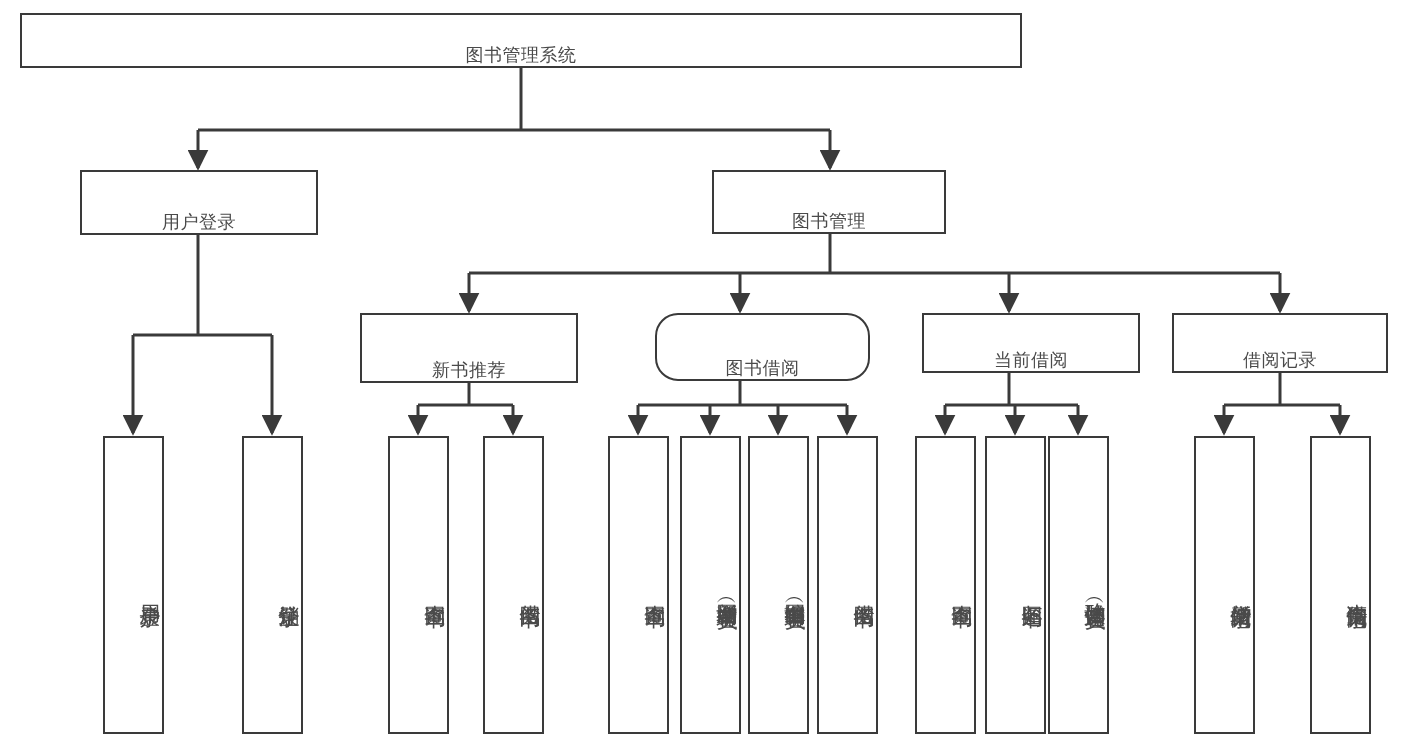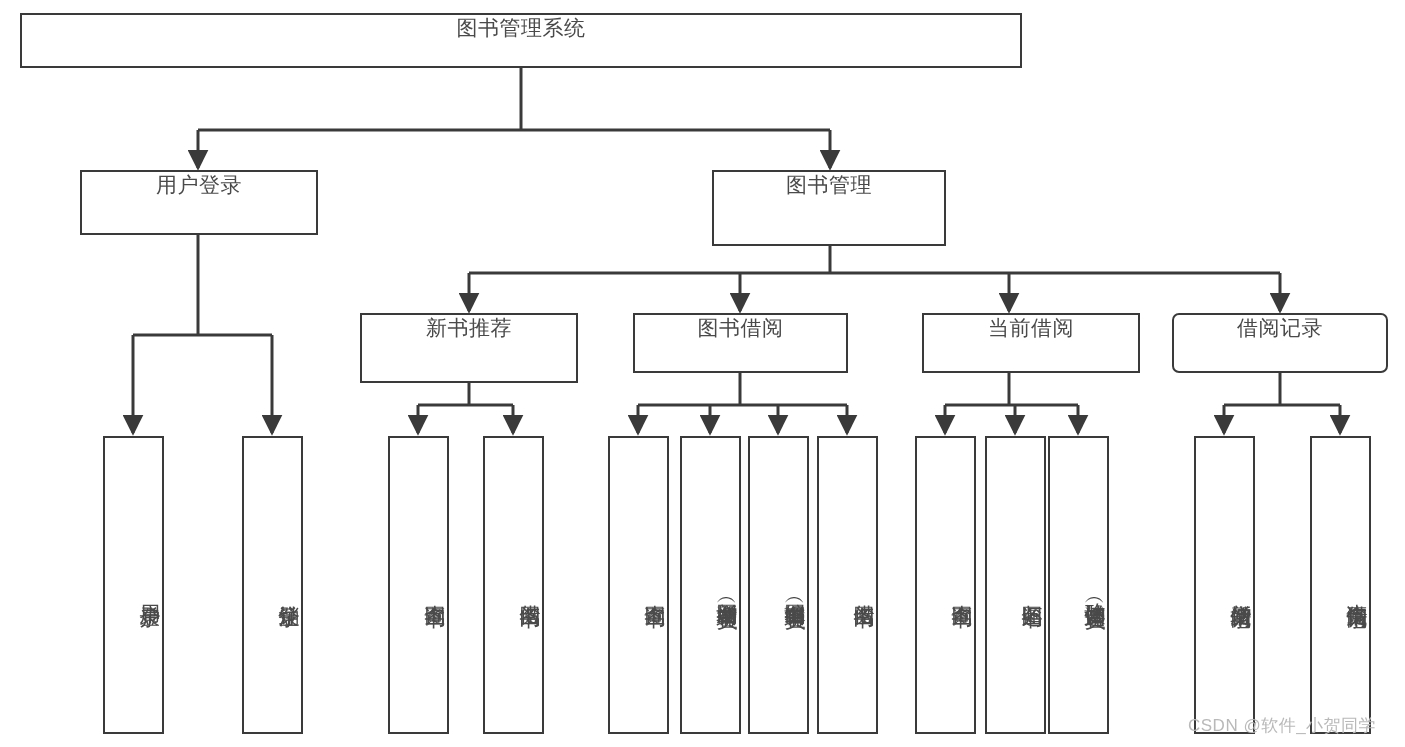--- a/index.html
+++ b/index.html
@@ -24,24 +24,24 @@
     width: 1405px;
     height: 747px;
   }
   .node {
     position: absolute;
     box-sizing: border-box;
     border: 2px solid #3a3a3a;
     background: #ffffff;
     color: #4a4a4a;
     display: flex;
-    align-items: flex-start;
+    align-items: flex-end;
     justify-content: center;
     text-align: center;
-    font-size: 21px;
+    font-size: 18px;
     line-height: 1.25;
     letter-spacing: 0.5px;
   }
   .node.vert {
     writing-mode: vertical-rl;
     text-orientation: upright;
     align-items: flex-start;
     justify-content: center;
     padding-top: 10px;
     font-size: 21px;
@@ -117,34 +117,34 @@
     </g>
   </svg>
 
   <div class="node" style="left:20px; top:13px; width:1002px; height:55px;">
     <span class="lbl">图书管理系统</span>
   </div>
 
   <div class="node" style="left:80px; top:170px; width:238px; height:65px;">
     <span class="lbl">用户登录</span>
   </div>
-  <div class="node" style="left:712px; top:170px; width:234px; height:76px;">
+  <div class="node" style="left:712px; top:170px; width:234px; height:64px;">
     <span class="lbl">图书管理</span>
   </div>
 
   <div class="node" style="left:360px; top:313px; width:218px; height:70px;">
     <span class="lbl">新书推荐</span>
   </div>
-  <div class="node" style="left:633px; top:313px; width:215px; height:60px;">
+  <div class="node" style="left:655px; top:313px; width:215px; height:68px;border-radius:23px;">
     <span class="lbl">图书借阅</span>
   </div>
   <div class="node" style="left:900px; top:313px; width:218px; height:60px;margin-left:22px;">
     <span class="lbl">当前借阅</span>
   </div>
-  <div class="node" style="left:1172px; top:313px; width:216px; height:60px;border-radius:7px;">
+  <div class="node" style="left:1172px; top:313px; width:216px; height:60px;">
     <span class="lbl">借阅记录</span>
   </div>
 
   <div class="node vert" style="left:103px; top:436px; width:61px; height:298px;">
     <span class="lbl">用户登录</span>
   </div>
   <div class="node vert" style="left:242px; top:436px; width:61px; height:298px;">
     <span class="lbl">注销登录</span>
   </div>
 
@@ -178,15 +178,14 @@
     <span class="lbl">确认归还（管理员）</span>
   </div>
 
   <div class="node vert" style="left:1194px; top:436px; width:61px; height:298px;">
     <span class="lbl">新增借阅记录</span>
   </div>
   <div class="node vert" style="left:1310px; top:436px; width:61px; height:298px;">
     <span class="lbl">查询借阅记录</span>
   </div>
 
-  <div class="watermark">CSDN @软件_小贺同学</div>
 
 </div>
 
 </body></html>

